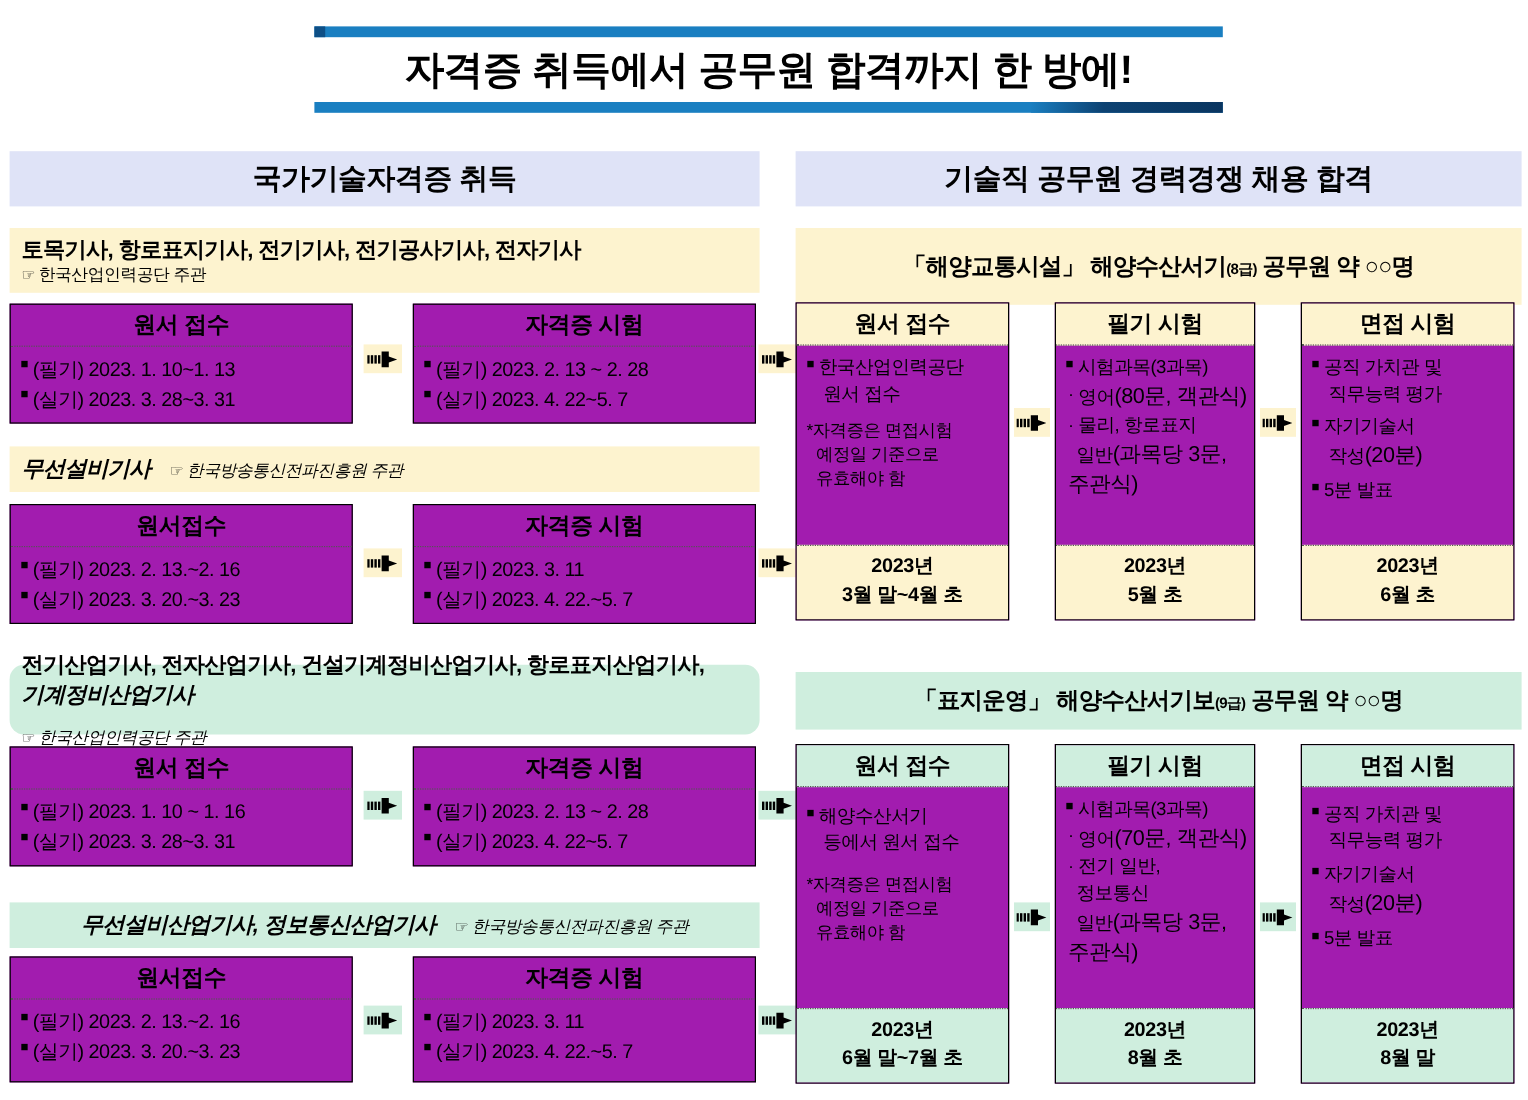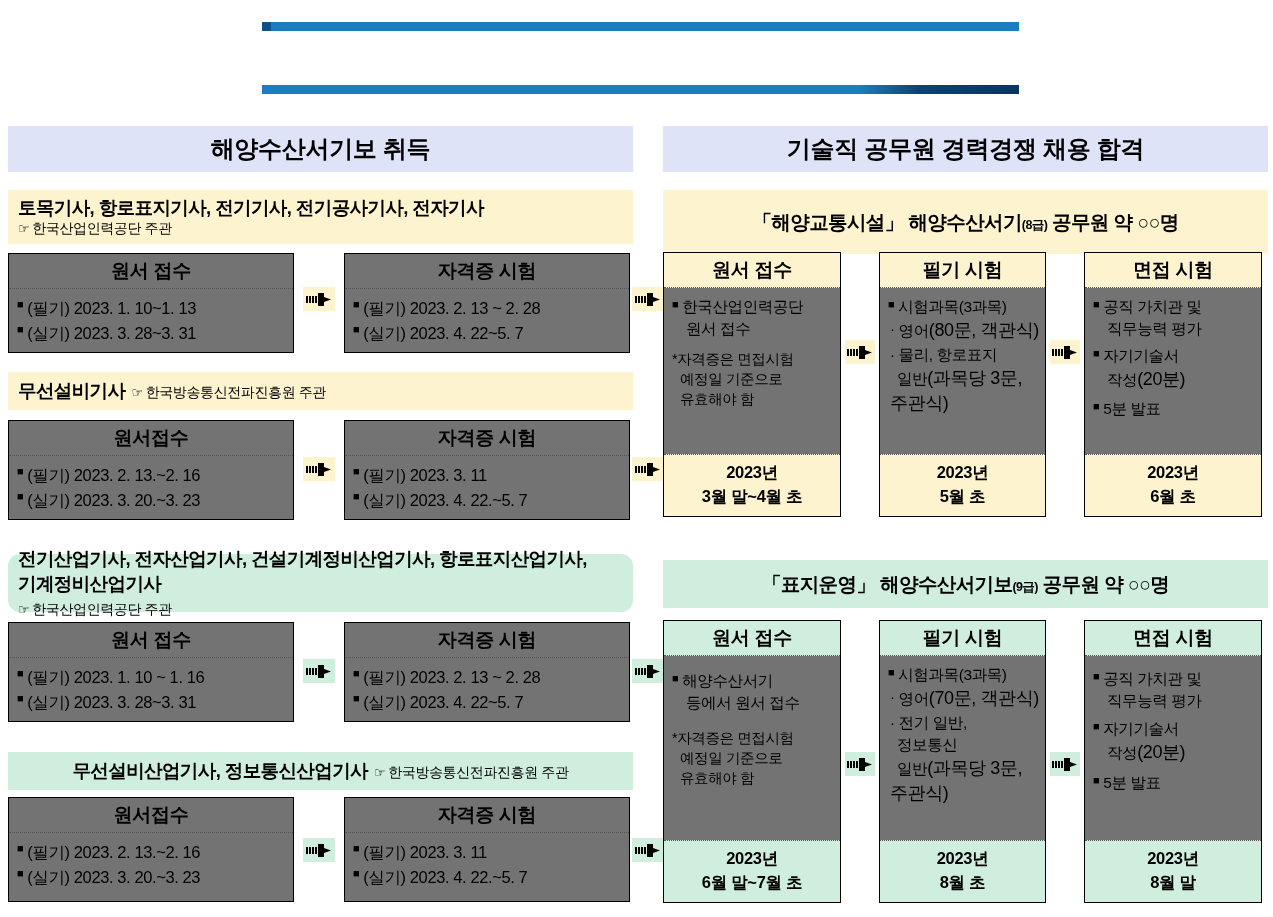--- a/index.html
+++ b/index.html
@@ -26,28 +26,28 @@
   #colhead-left{left:8px;top:126px;width:625px;}
   #colhead-right{left:663px;top:126px;width:605px;}
 
   
   .banner{position:absolute;display:flex;flex-direction:column;justify-content:center;
      box-sizing:border-box;padding:14px 10px;}
   .banner.yellow{background:#fdf3cf;}
   .banner.green{background:#cfeede;}
   .banner-l1{font-size:18.5px;font-weight:bold;letter-spacing:-0.6px;white-space:nowrap;line-height:1.25;}
   .banner-sub{font-size:14px;font-weight:normal;letter-spacing:-0.4px;}
-  .banner-inline{display:flex;align-items:baseline;gap:6px;white-space:nowrap;}
+  .banner-inline{display:flex;align-items:baseline;gap:16px;white-space:nowrap;font-style:italic;}
   .banner-center{align-items:center;justify-content:center;}
   .banner-center .banner-l1{font-size:19.5px;}
   .hand{font-size:13px;margin-right:3px;}
   .sup{font-size:12.5px;font-weight:bold;}
 
   
-  .card{position:absolute;box-sizing:border-box;border:1.6px solid #000;background:#737373;
+  .card{position:absolute;box-sizing:border-box;border:1.6px solid #000;background:#a21caf;
      display:flex;flex-direction:column;}
   .card-head{text-align:center;font-size:19px;font-weight:bold;letter-spacing:-0.3px;
      padding:4px 0 4px;border-bottom:1.6px dotted #555;}
   .card-head.tint-yellow{background:#fdf3cf;}
   .card-head.tint-green{background:#cfeede;}
   .card-body{flex:1;padding:7px 7px 6px 8px;font-size:16.5px;letter-spacing:-0.4px;
      line-height:1.5;}
   .card-body.small{font-size:15.5px;line-height:1.42;padding-top:8px;}
   .li{display:flex;align-items:flex-start;gap:4px;white-space:nowrap;}
   .li .bul{font-size:11px;line-height:1.6;}
@@ -68,26 +68,27 @@
   .arrow.green{background:#cfeede;}
   .arrow svg{display:block;}
 </style>
 </head>
 <body>
 
 <div class="title-wrap">
   <div class="stripe-top">
     <div class="stripe-top-cap"></div>
   </div>
+  <div class="title-text">자격증 취득에서 공무원 합격까지 한 방에!</div>
   <div class="stripe-bot">
     <div class="stripe-bot-wedge"></div>
   </div>
 </div>
 
-<div class="col-head" id="colhead-left">해양수산서기보 취득</div>
+<div class="col-head" id="colhead-left">국가기술자격증 취득</div>
 <div class="col-head" id="colhead-right">기술직 공무원 경력경쟁 채용 합격</div>
 
 <div class="banner yellow" style="left:8px;top:190px;width:625px;height:54px;">
   <div class="banner-l1">토목기사, 항로표지기사, 전기기사, 전기공사기사, 전자기사</div>
   <div class="banner-sub">
     <span class="hand">☞</span><span>한국산업인력공단 주관</span>
   </div>
 </div>
 <div class="card" style="left:8px;top:253px;width:286px;height:100px;">
   <div class="card-head">원서 접수</div>

